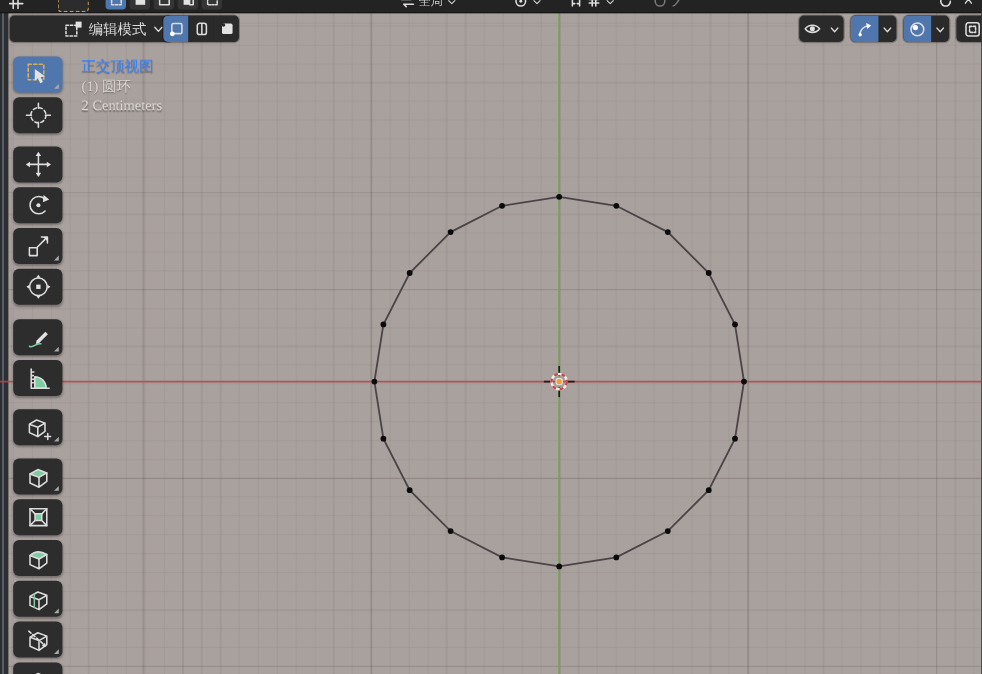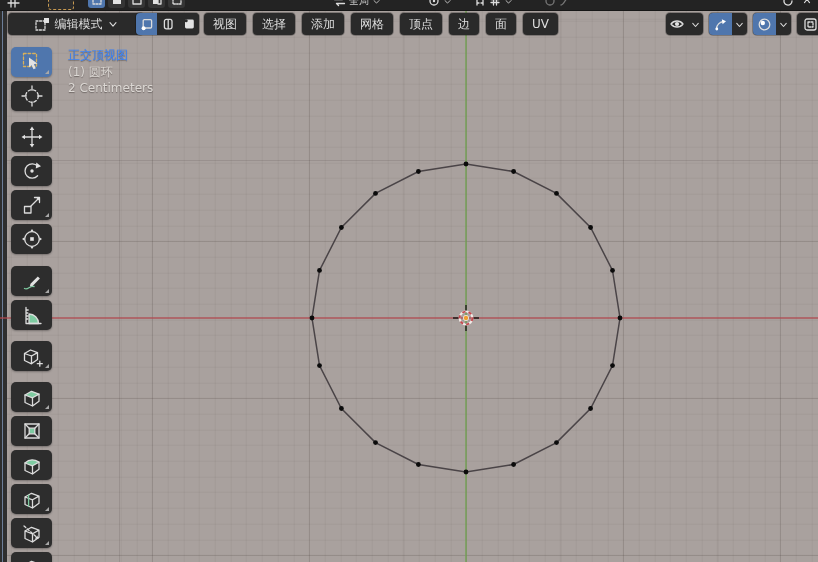--- a/index.html
+++ b/index.html
@@ -27,21 +27,21 @@
   .leftstrip{position:absolute;left:0;top:10px;bottom:0;width:7px;background:#2e2e2e;z-index:1;}
   .leftstrip .accent{position:absolute;left:2px;top:0;bottom:0;width:1px;background:#7c92b4;opacity:.8;}
   .scene{position:absolute;left:0;top:0;width:818px;height:562px;z-index:2;pointer-events:none;}
   .cursor3d{position:absolute;z-index:3;pointer-events:none;}
 
   
   .hdr-btn{position:absolute;top:13px;height:22px;background:#2a2a2a;border-radius:4px;
            color:#dcdcdc;font-size:12px;display:flex;align-items:center;z-index:10;
            box-shadow:0 0 0 1px rgba(0,0,0,.25);cursor:default;}
   .hdr-btn .lbl{white-space:nowrap;padding:0 4px;}
-  .mode-dd{left:8px;width:124px;padding:0 6px;justify-content:center;font-family:Liberation Mono, monospace;}
+  .mode-dd{left:8px;width:124px;padding:0 6px;justify-content:flex-end;font-family:Liberation Mono, monospace;}
   .seg-group{left:136px;border-radius:4px;overflow:hidden;display:flex;padding:0;z-index:10;}
   .seg{width:21px;height:22px;display:flex;align-items:center;justify-content:center;background:#2a2a2a;}
   .seg.active{background:#4f76ad;}
   .menus{position:absolute;left:204px;top:13px;display:flex;gap:7px;z-index:10;}
   .menu-btn{height:22px;background:#2a2a2a;border-radius:4px;color:#dedede;font-size:12px;
             display:flex;align-items:center;padding:0 9px;box-shadow:0 0 0 1px rgba(0,0,0,.25);}
   .hdr-right{position:absolute;right:-6px;top:13px;display:flex;gap:6px;z-index:10;}
   .rbtn{height:22px;background:#2a2a2a;border-radius:4px;display:flex;align-items:center;
         box-shadow:0 0 0 1px rgba(0,0,0,.25);}
   .rseg-blue{width:23px;height:22px;background:#4f76ad;display:flex;align-items:center;justify-content:center;}
@@ -52,21 +52,21 @@
             display:flex;align-items:center;justify-content:center;z-index:10;
             box-shadow:0 1px 2px rgba(0,0,0,.3);}
   .tool-btn.active{background:#4f76ad;}
   .tool-btn.fly::after{content:"";position:absolute;right:3px;bottom:3px;width:0;height:0;
             border-left:4px solid transparent;border-bottom:4px solid #a8a8a8;}
 
   
   .overlay-text{position:absolute;left:68px;top:47px;z-index:6;font-size:12px;line-height:16.5px;
                 text-shadow:0 1px 1px rgba(45,38,35,.45);pointer-events:none;}
   .overlay-text .l1{color:#3b82f6;}
-  .overlay-text .l2,.overlay-text .l3{color:#dcd8d4;}
+  .overlay-text .l2,.overlay-text .l3{color:#dcd8d4;font-family:Liberation Serif, serif;}
 
   
   svg.ic{stroke:#dcdcdc;stroke-width:1.3;fill:none;stroke-linejoin:round;stroke-linecap:round;display:block;}
   svg.ic .f{fill:#e2e2e2;stroke:none;}
   svg.ic .g{fill:#7ecba1;stroke:#dcdcdc;}
   svg.ic .gs{stroke:#7ecba1;fill:none;}
 </style>
 </head>
 <body>
 
@@ -224,46 +224,20 @@
       </svg>
     </div>
     <div class="seg">
       <svg class="ic" width="14" height="14" viewBox="0 0 14 14">
         <rect class="f" x="3" y="2.6" width="8.8" height="8.8" rx="1.4"></rect>
           <circle cx="4.2" cy="3.8" r="1.5" style="fill:#2a2a2a;stroke:none"></circle>
       </svg>
     </div>
   </div>
 
-  <div class="menus">
-    <div class="menu-btn">
-        <span>视图</span>
-      </div>
-    <div class="menu-btn">
-        <span>选择</span>
-      </div>
-    <div class="menu-btn">
-        <span>添加</span>
-      </div>
-    <div class="menu-btn">
-        <span>网格</span>
-      </div>
-    <div class="menu-btn">
-        <span>顶点</span>
-      </div>
-    <div class="menu-btn">
-        <span>边</span>
-      </div>
-    <div class="menu-btn">
-        <span>面</span>
-      </div>
-    <div class="menu-btn">
-        <span>UV</span>
-      </div>
-  </div>
 
   <div class="hdr-right">
     <div class="rbtn">
       <div class="rseg-dark" style="width:22px">
         <svg class="ic" width="16" height="14" viewBox="0 0 16 14">
           <path d="M2 7C5 3 11 3 14 7C11 11 5 11 2 7Z"></path>
             <circle class="f" cx="8" cy="7" r="2.1"></circle>
         </svg>
       </div>
       <div class="rseg-dark">

